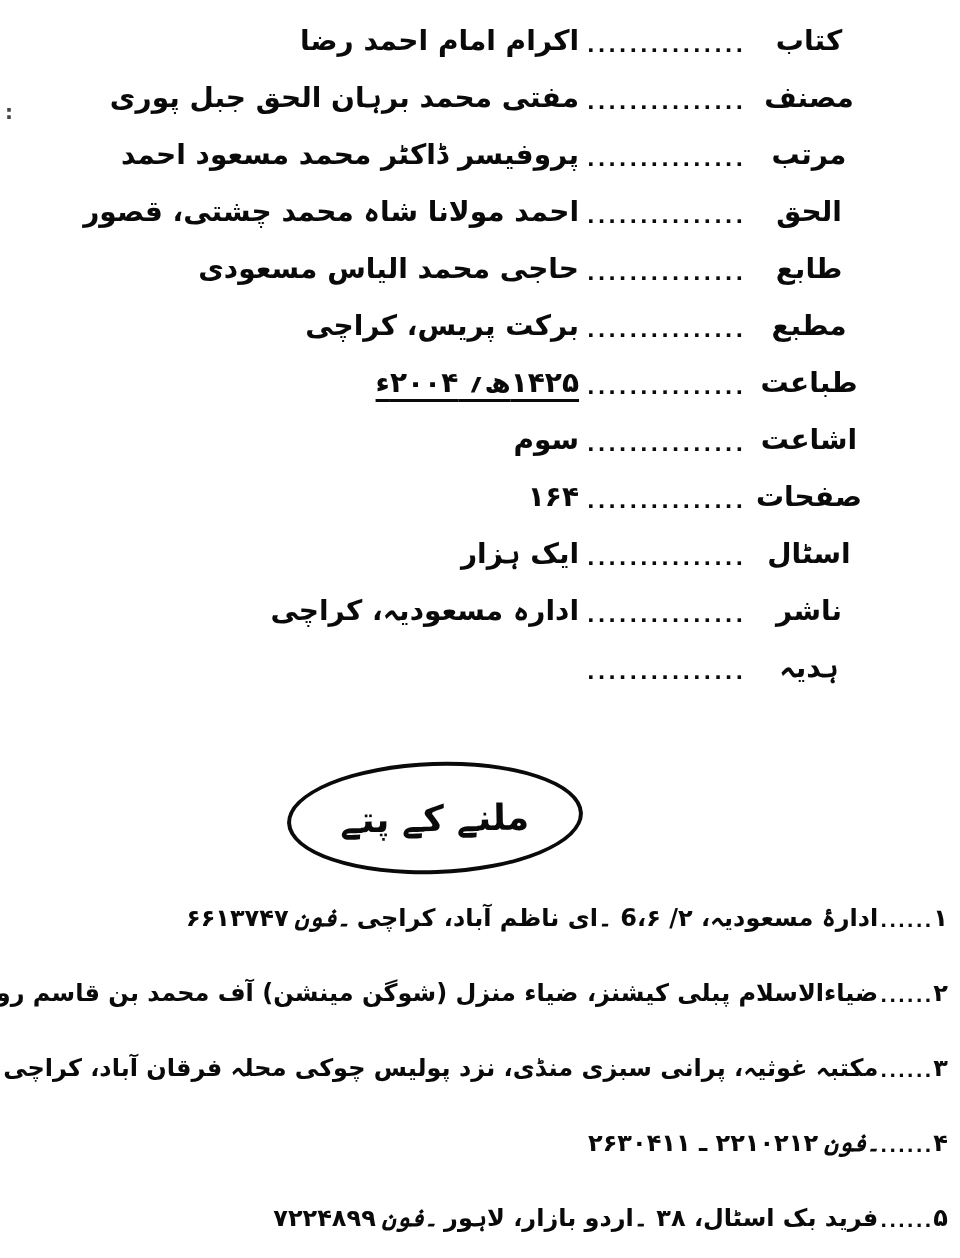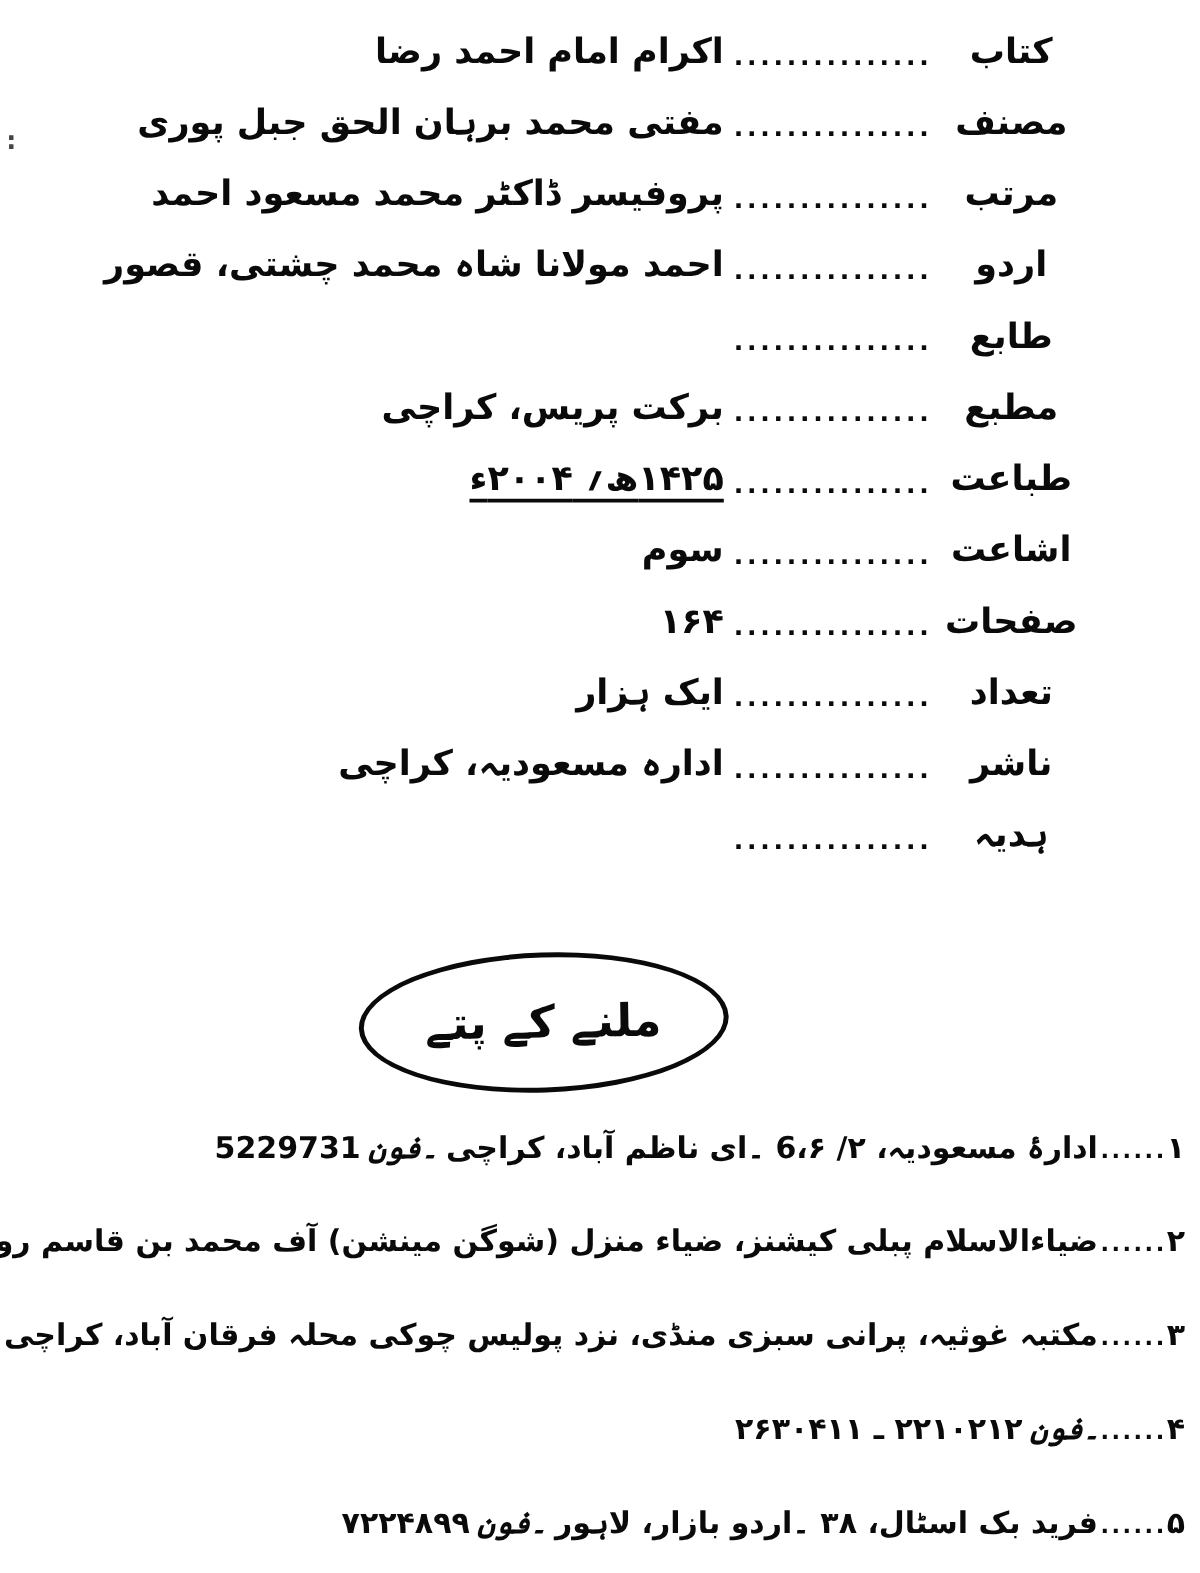--- a/index.html
+++ b/index.html
@@ -123,27 +123,28 @@
     <span class="lbl">مصنف</span>
     <span class="dots">...............</span>
     <span class="val">مفتی محمد برہان الحق جبل پوری</span>
   </div>
   <div class="crow">
     <span class="lbl">مرتب</span>
     <span class="dots">...............</span>
     <span class="val">پروفیسر ڈاکٹر محمد مسعود احمد</span>
   </div>
   <div class="crow">
-    <span class="lbl">اردو</span>
+    <span class="lbl">الحق</span>
     <span class="dots">...............</span>
     <span class="val">احمد مولانا شاہ محمد چشتی، قصور</span>
   </div>
   <div class="crow">
     <span class="lbl">طابع</span>
     <span class="dots">...............</span>
+    <span class="val">حاجی محمد الیاس مسعودی</span>
   </div>
   <div class="crow">
     <span class="lbl">مطبع</span>
     <span class="dots">...............</span>
     <span class="val">برکت پریس، کراچی</span>
   </div>
   <div class="crow">
     <span class="lbl">طباعت</span>
     <span class="dots">...............</span>
     <span class="val underlined">۱۴۲۵ھ؍ ۲۰۰۴ء</span>
@@ -152,21 +153,21 @@
     <span class="lbl">اشاعت</span>
     <span class="dots">...............</span>
     <span class="val">سوم</span>
   </div>
   <div class="crow">
     <span class="lbl">صفحات</span>
     <span class="dots">...............</span>
     <span class="val">۱۶۴</span>
   </div>
   <div class="crow">
-    <span class="lbl">تعداد</span>
+    <span class="lbl">اسٹال</span>
     <span class="dots">...............</span>
     <span class="val">ایک ہزار</span>
   </div>
   <div class="crow">
     <span class="lbl">ناشر</span>
     <span class="dots">...............</span>
     <span class="val">ادارہ مسعودیہ، کراچی</span>
   </div>
   <div class="crow">
     <span class="lbl">ہدیہ</span>
@@ -178,21 +179,21 @@
 <div class="badge">
   <span class="badge-text">ملنے کے پتے</span>
 </div>
 
 <div class="addresses">
   <div class="addr">
     <span class="num">۱</span>
     <span class="dots">......</span>
     <span class="place">ادارۂ مسعودیہ، ۲/ 6،۶ ۔ای ناظم آباد، کراچی</span>
     <span class="phone-label">۔فون</span>
-    <span class="phone">5229731</span>
+    <span class="phone">۶۶۱۳۷۴۷</span>
   </div>
   <div class="addr">
     <span class="num">۲</span>
     <span class="dots">......</span>
     <span class="place">ضیاءالاسلام پبلی کیشنز، ضیاء منزل (شوگن مینشن) آف محمد بن قاسم روڈ، کراچی</span>
 
   </div>
   <div class="addr">
     <span class="num">۳</span>
     <span class="dots">......</span>

